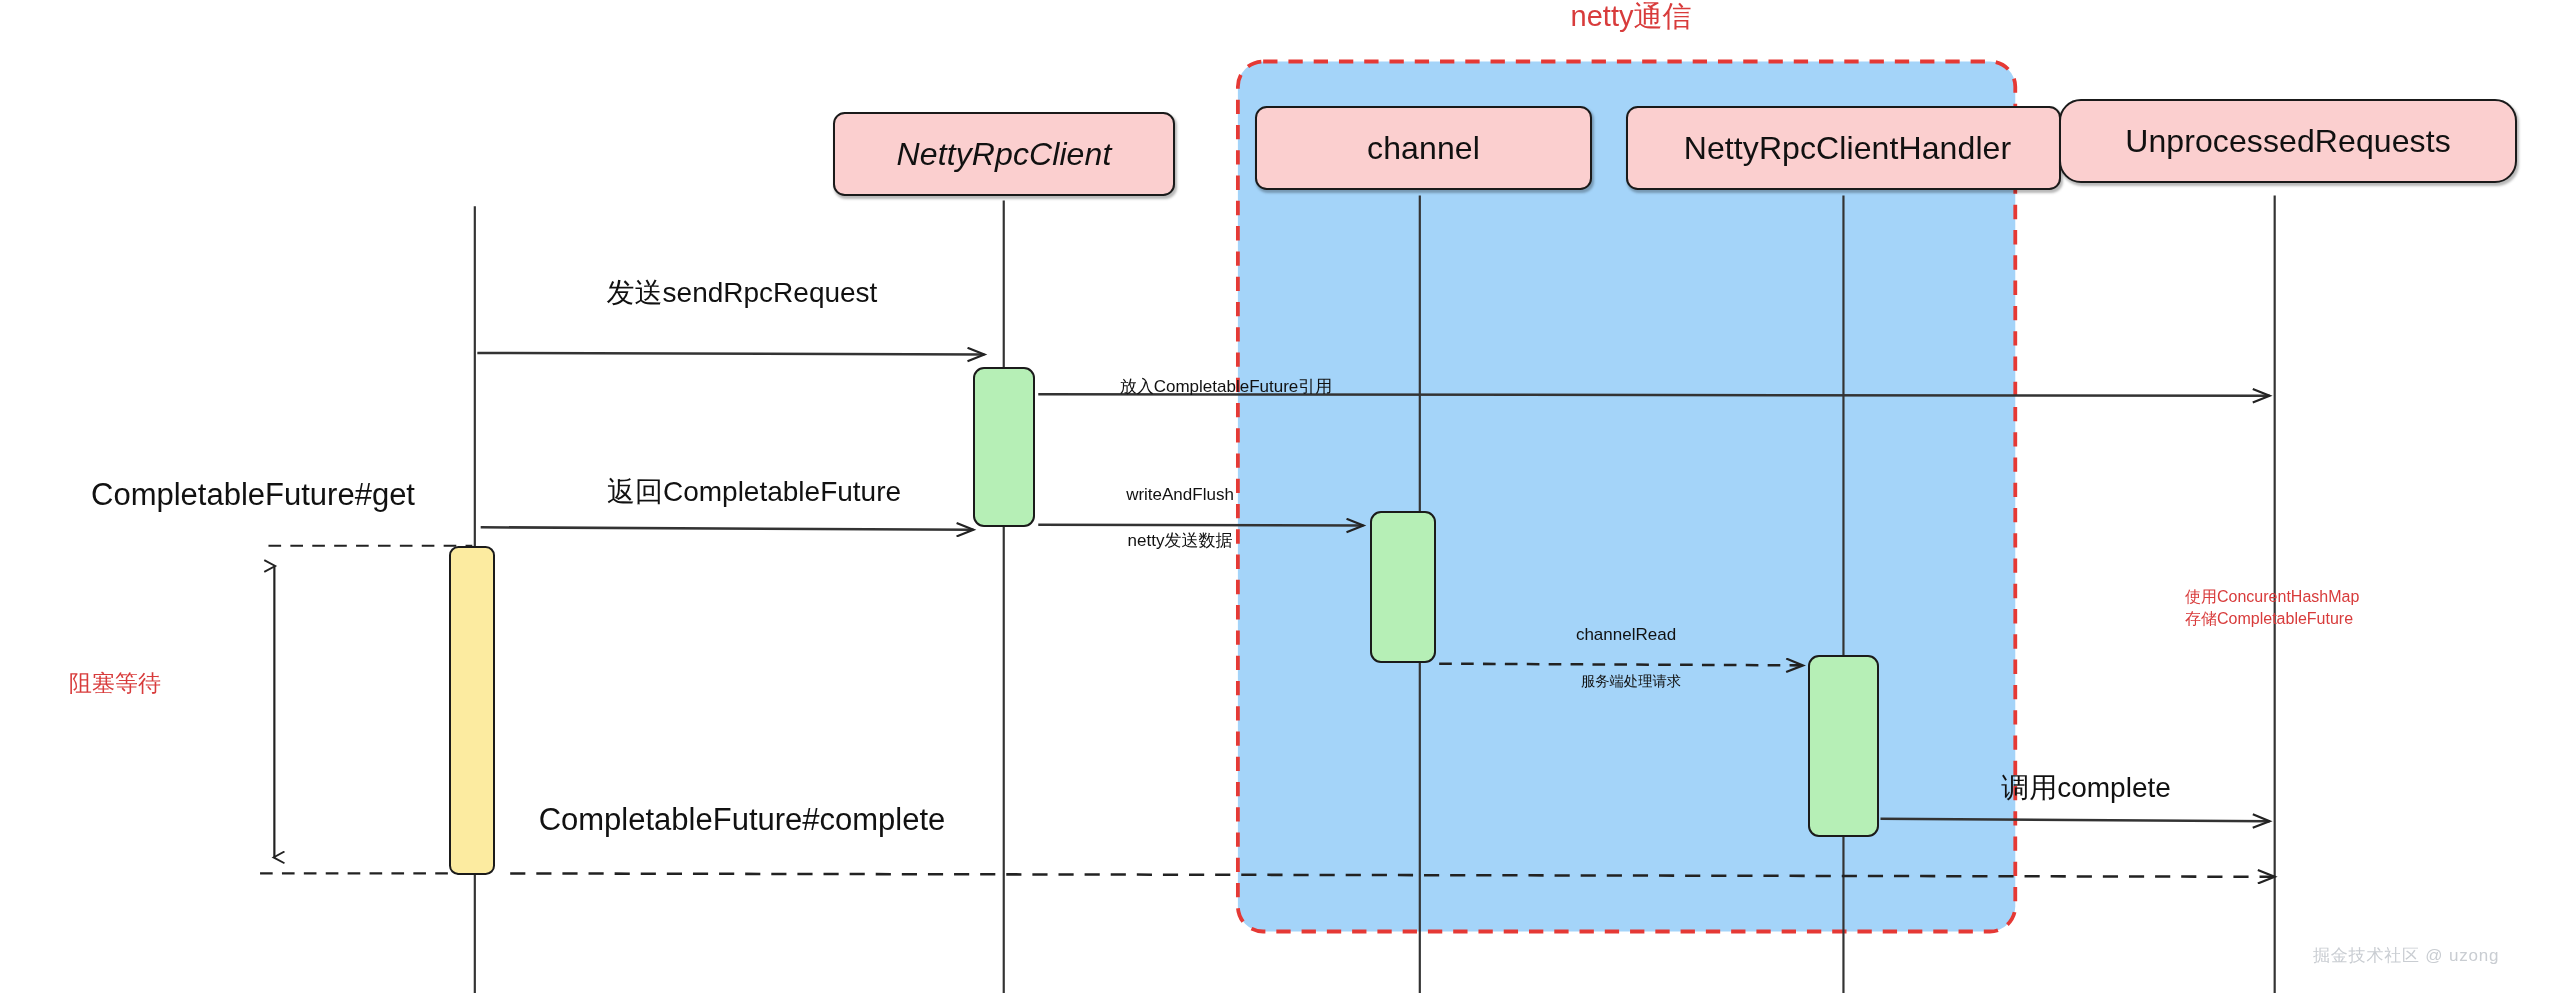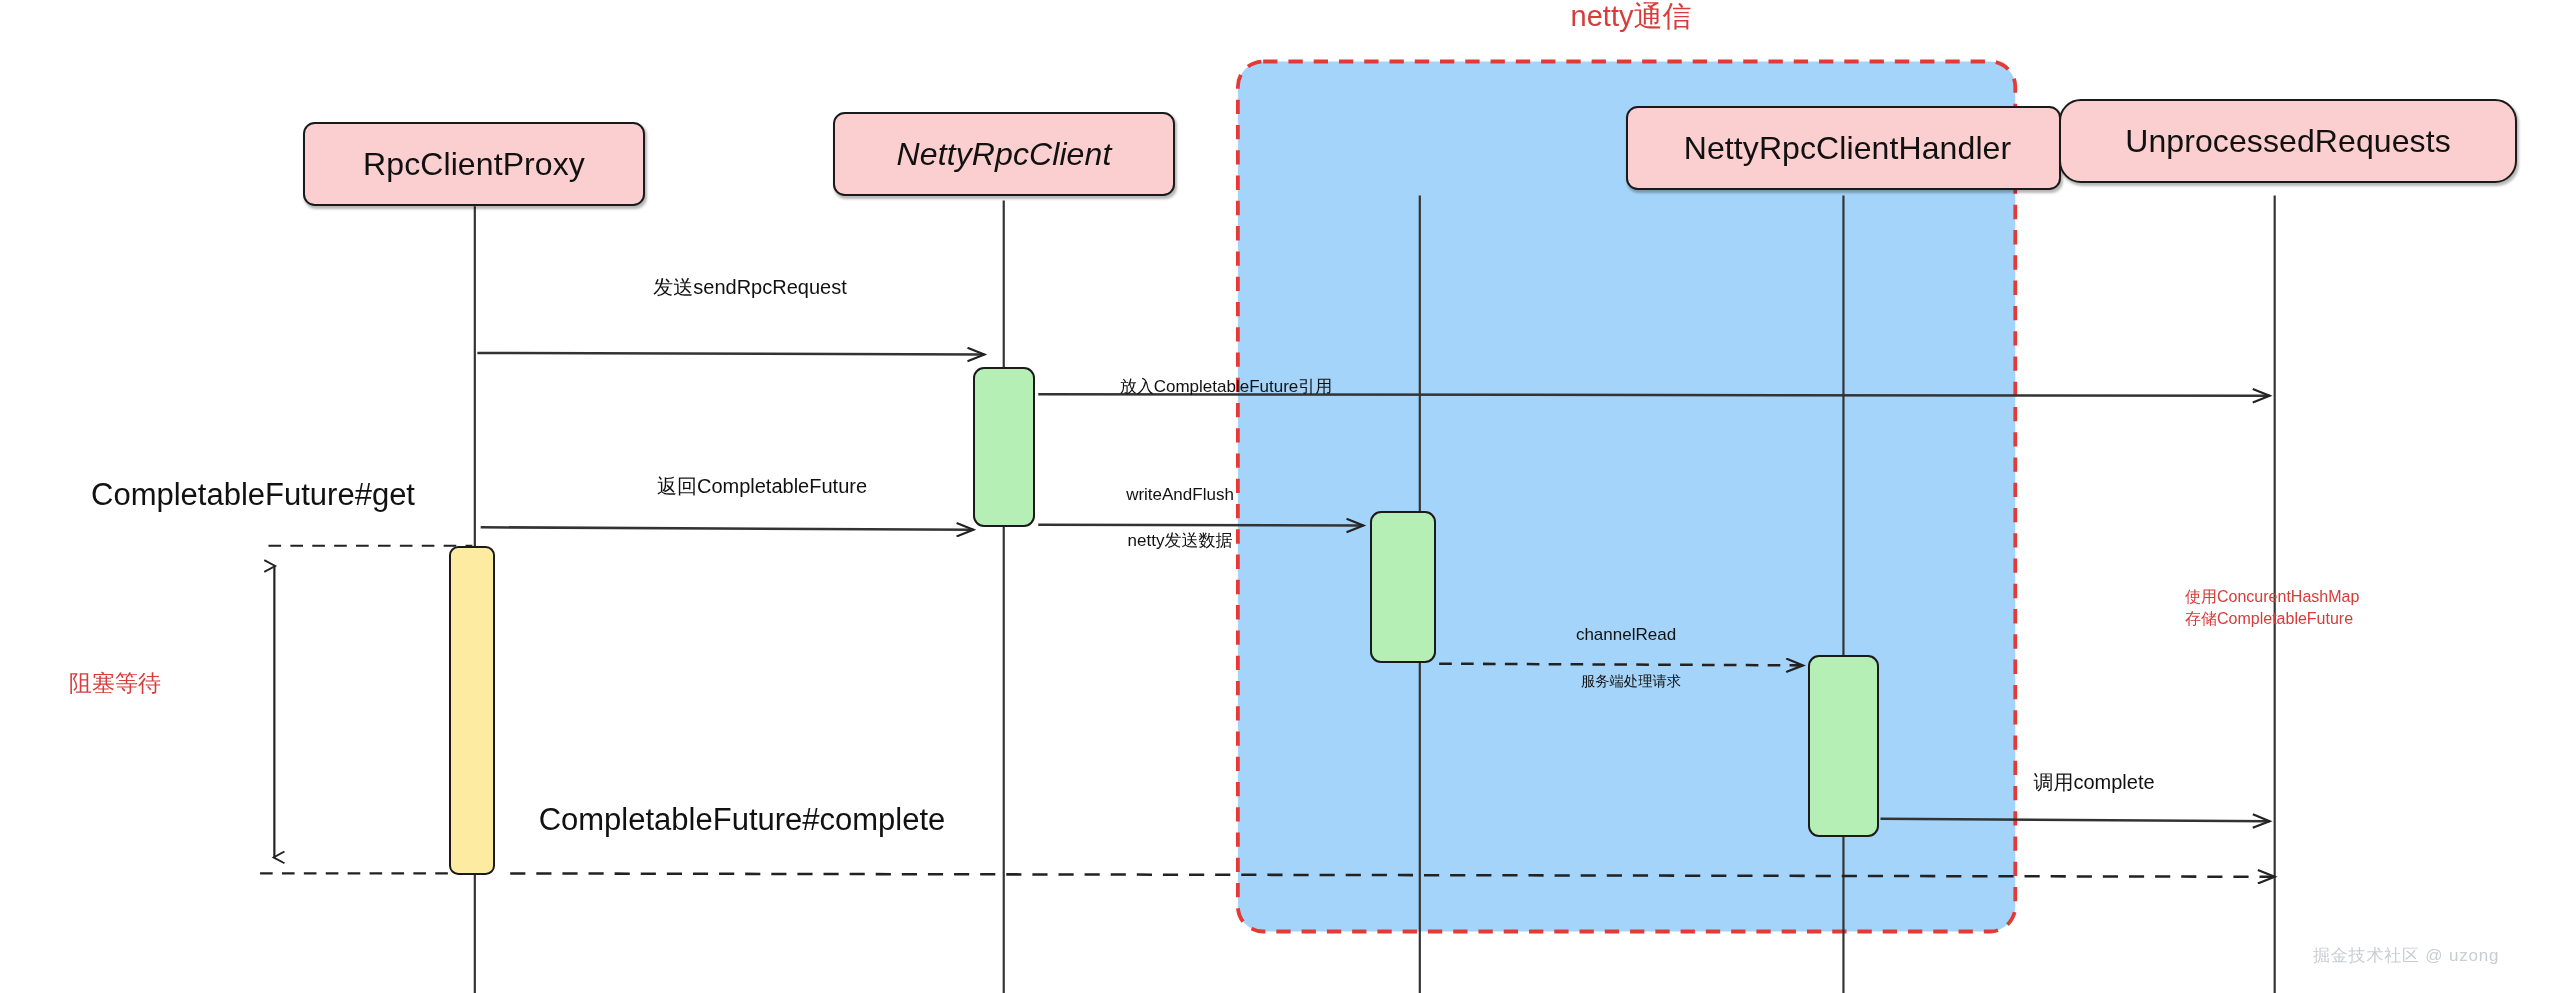--- a/index.html
+++ b/index.html
@@ -32,21 +32,21 @@
   }
   .act.green{background:#B6EFB6;}
   .act.yellow{background:#FCEBA0;border-radius:9.3px;}
 
   .msg-label{
     position:absolute;
     color:#111;
     white-space:nowrap;
     transform:translateX(-50%);
   }
-  .msg-label.big{font-size:20px;margin-left:8px;}
+  .msg-label.big{font-size:28px;}
   .msg-label.mid{font-size:31px;}
   .msg-label.small{font-size:17px;}
   .msg-label.tiny{font-size:14.3px;}
 
   .note-red{
     position:absolute;
     color:#D83B3B;
     white-space:nowrap;
     line-height:1.35;
   }
@@ -103,28 +103,28 @@
 
     <line x1="2232" y1="972" x2="2694" y2="975" stroke="#333" stroke-width="3" marker-end="url(#openArrowR)"></line>
 
     <line x1="2700" y1="1041" x2="594" y2="1037" stroke="#222" stroke-width="3" stroke-dasharray="18 13" marker-start="url(#openArrowL)"></line>
 
     <line x1="318" y1="648" x2="560" y2="648" stroke="#222" stroke-width="2.6" stroke-dasharray="15 11"></line>
     <line x1="308" y1="1037" x2="560" y2="1037" stroke="#222" stroke-width="2.6" stroke-dasharray="15 11"></line>
     <line x1="325" y1="672" x2="325" y2="1018" stroke="#222" stroke-width="2.6" marker-start="url(#verticalArrowUp)" marker-end="url(#verticalArrowDown)"></line>
   </svg>
 
-  <div class="lifeline-box" style="left:303px;top:122px;width:342px;height:84px;">
-    <span>RpcClientProxy</span>
-  </div>
 
   <div class="lifeline-box" style="left:833px;top:112px;width:342px;height:84px;font-style:italic;">
     <span>NettyRpcClient</span>
   </div>
 
+  <div class="lifeline-box" style="left:1255px;top:106px;width:337px;height:84px;">
+    <span>channel</span>
+  </div>
 
   <div class="lifeline-box" style="left:1626px;top:106px;width:435px;height:84px;padding-left:8px;">
     <span>NettyRpcClientHandler</span>
   </div>
 
   <div class="lifeline-box" style="left:2059px;top:99px;width:458px;height:84px;border-radius:22px;">
     <span>UnprocessedRequests</span>
   </div>
 
   <div class="act green" style="left:973px;top:367px;width:62px;height:160px;"></div>

